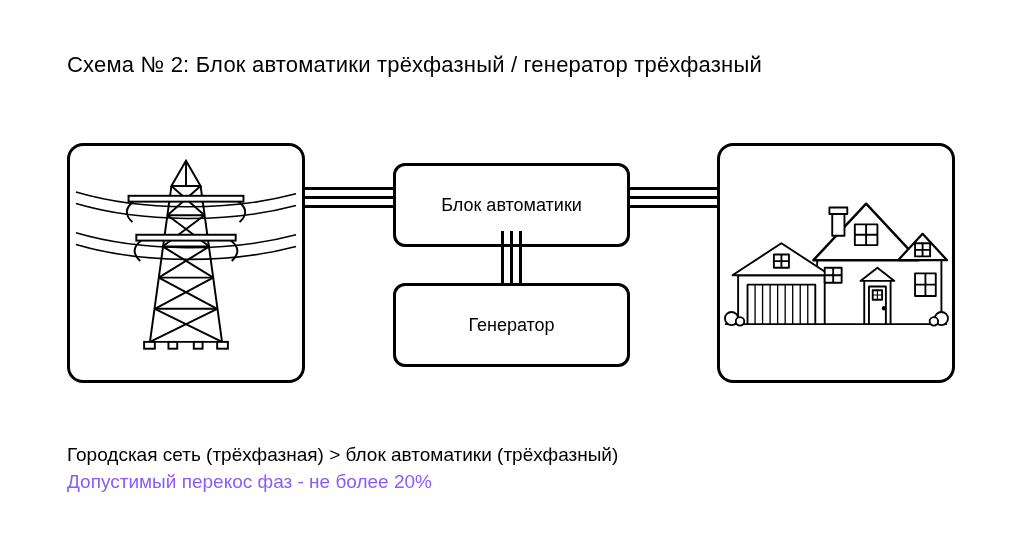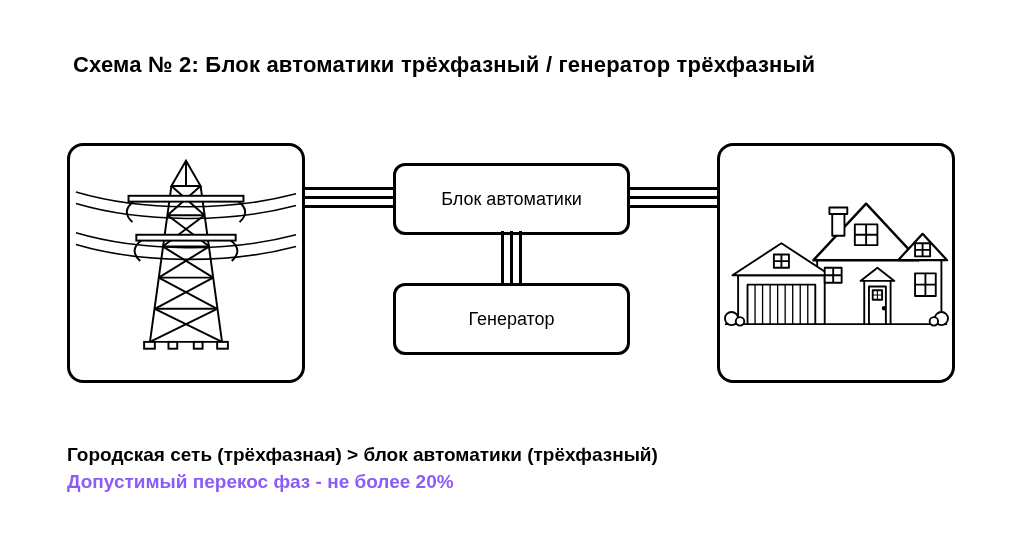--- a/index.html
+++ b/index.html
@@ -3,42 +3,42 @@
 <meta charset="utf-8">
 <style>
   *{box-sizing:border-box;margin:0;padding:0}
   html,body{background:#fff}
   body{
     width:1024px;height:537px;position:relative;overflow:hidden;
     font-family:"Liberation Sans",sans-serif;color:#000;
   }
   .stage{position:absolute;inset:0}
   .title{
-    position:absolute;left:73px;top:52px;
-    font-size:22px;font-weight:700;letter-spacing:.2px;white-space:nowrap;
+    position:absolute;left:67px;top:52px;
+    font-size:22px;font-weight:400;letter-spacing:.2px;white-space:nowrap;
   }
   .node{
     position:absolute;background:#fff;border:3px solid #000;
     display:flex;align-items:center;justify-content:center;
   }
   .icon-node{border-radius:16px;width:238px;height:240px}
   .grid-node{left:67px;top:143px}
   .house-node{left:717px;top:143px}
-  .label-node{border-radius:12px;width:237px;height:72px;font-size:18px}
+  .label-node{border-radius:12px;width:237px;height:84px;font-size:18px}
   .automation-node{left:393px;top:163px}
   .generator-node{left:393px;top:283px}
   .conn-h{position:absolute;height:21px;display:flex;flex-direction:column;justify-content:space-between}
   .conn-h .bar{height:3px;background:#000;width:100%}
   .conn-left{left:303px;top:187px;width:92px}
   .conn-right{left:628px;top:187px;width:91px}
   .conn-v{position:absolute;width:21px;display:flex;justify-content:space-between}
   .conn-v .bar{width:3px;background:#000;height:100%}
   .conn-av{left:501px;top:231px;height:54px}
   .notes{position:absolute;left:67px;top:441px;font-size:19px;line-height:27px;white-space:nowrap}
-  .note{font-weight:700}
+  .note{font-weight:400}
   svg{display:block}
 </style>
 </head>
 <body>
 
 <div class="stage">
 
   <div class="title">Схема № 2: Блок автоматики трёхфазный / генератор трёхфазный</div>
 
   <div class="node icon-node grid-node">

